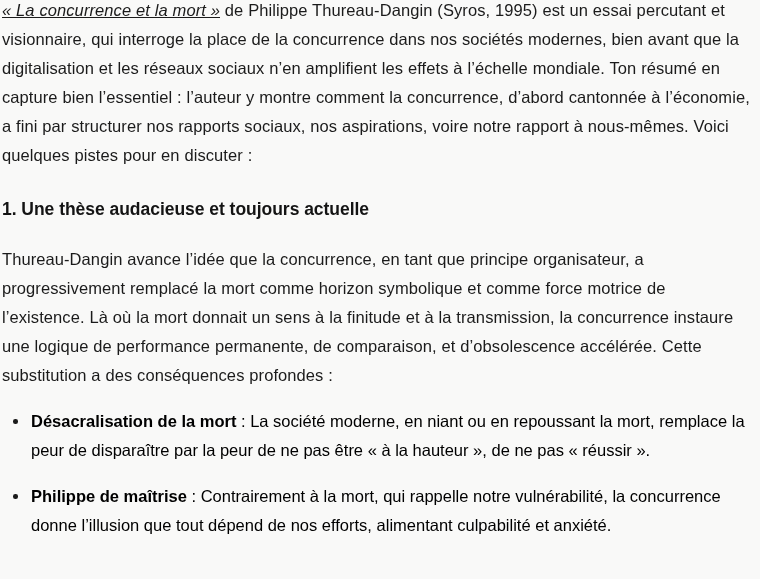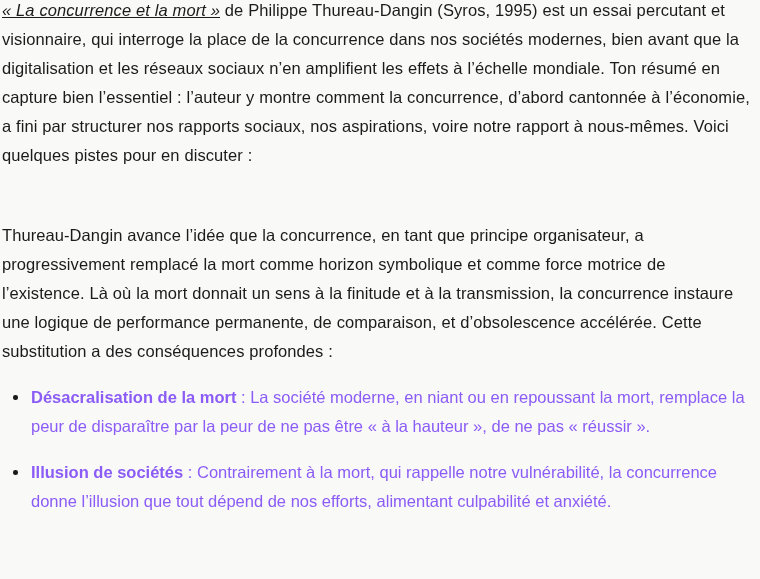--- a/index.html
+++ b/index.html
@@ -65,21 +65,21 @@
   ul.bullets {
     list-style: none;
     margin: 0;
     padding: 0;
   }
   ul.bullets > li {
     position: relative;
     padding-left: 29px;
     font-size: 16.5px;
     line-height: 29px;
-    color: #8b5cf6;
+    color: #000000;
     margin: 0 0 17px 0;
   }
   ul.bullets > li:last-child {
     margin-bottom: 0;
   }
   ul.bullets > li .bullet-dot {
     position: absolute;
     left: 11px;
     top: 12px;
     width: 4.5px;
@@ -93,29 +93,30 @@
 </style>
 </head>
 <body>
 
 <div class="page">
 
   <p class="para para-intro"><em class="book-title">« La concurrence et la mort »</em><span> de Philippe Thureau-Dangin (Syros, 1995) est un essai percutant et visionnaire, qui interroge la place de la concurrence dans nos sociétés modernes, bien avant que la digitalisation et les réseaux sociaux n’en amplifient les effets à l’échelle mondiale. Ton résumé en capture bien l’essentiel : l’auteur y montre comment la concurrence, d’abord cantonnée à l’économie, a fini par structurer nos rapports sociaux, nos aspirations, voire notre rapport à nous-mêmes. Voici quelques pistes pour en discuter :</span></p>
 
   <div class="gap-before-heading"></div>
 
+  <h2 class="section-heading">1. Une thèse audacieuse et toujours actuelle</h2>
 
   <div class="gap-after-heading"></div>
 
   <p class="para">Thureau-Dangin avance l’idée que la concurrence, en tant que principe organisateur, a progressivement remplacé la mort comme horizon symbolique et comme force motrice de l’existence. Là où la mort donnait un sens à la finitude et à la transmission, la concurrence instaure une logique de performance permanente, de comparaison, et d’obsolescence accélérée. Cette substitution a des conséquences profondes :</p>
 
   <div class="gap-before-list"></div>
 
   <ul class="bullets">
     <li>
       <span class="bullet-dot"></span><span class="term">Désacralisation de la mort</span><span> : </span><span>La société moderne, en niant ou en repoussant la mort, remplace la peur de disparaître par la peur de ne pas être « à la hauteur », de ne pas « réussir ».</span>
     </li>
     <li>
-      <span class="bullet-dot"></span><span class="term">Illusion de sociétés</span><span> : </span><span>Contrairement à la mort, qui rappelle notre vulnérabilité, la concurrence donne l’illusion que tout dépend de nos efforts, alimentant culpabilité et anxiété.</span>
+      <span class="bullet-dot"></span><span class="term">Philippe de maîtrise</span><span> : </span><span>Contrairement à la mort, qui rappelle notre vulnérabilité, la concurrence donne l’illusion que tout dépend de nos efforts, alimentant culpabilité et anxiété.</span>
     </li>
   </ul>
 
 </div>
 
 </body></html>

